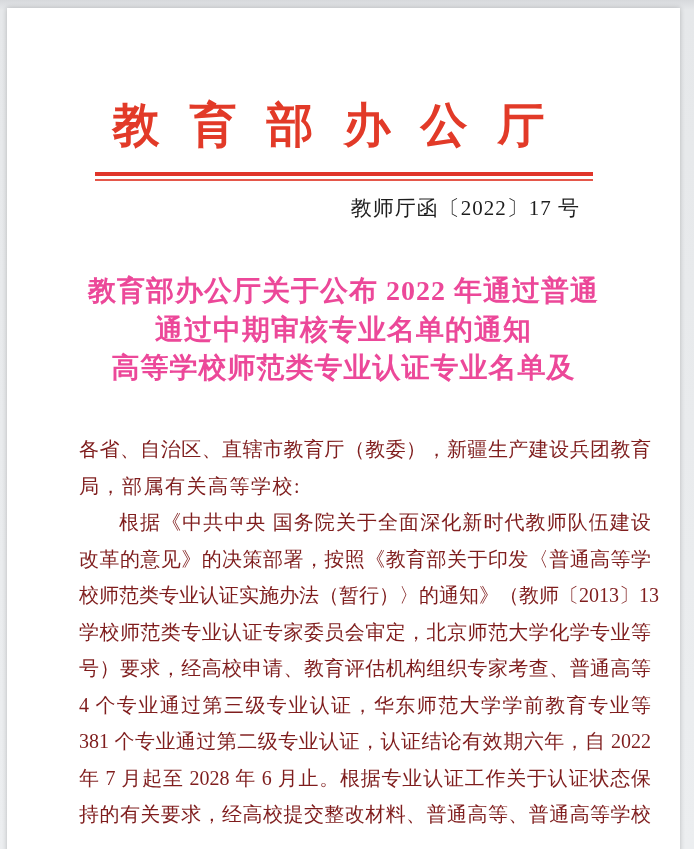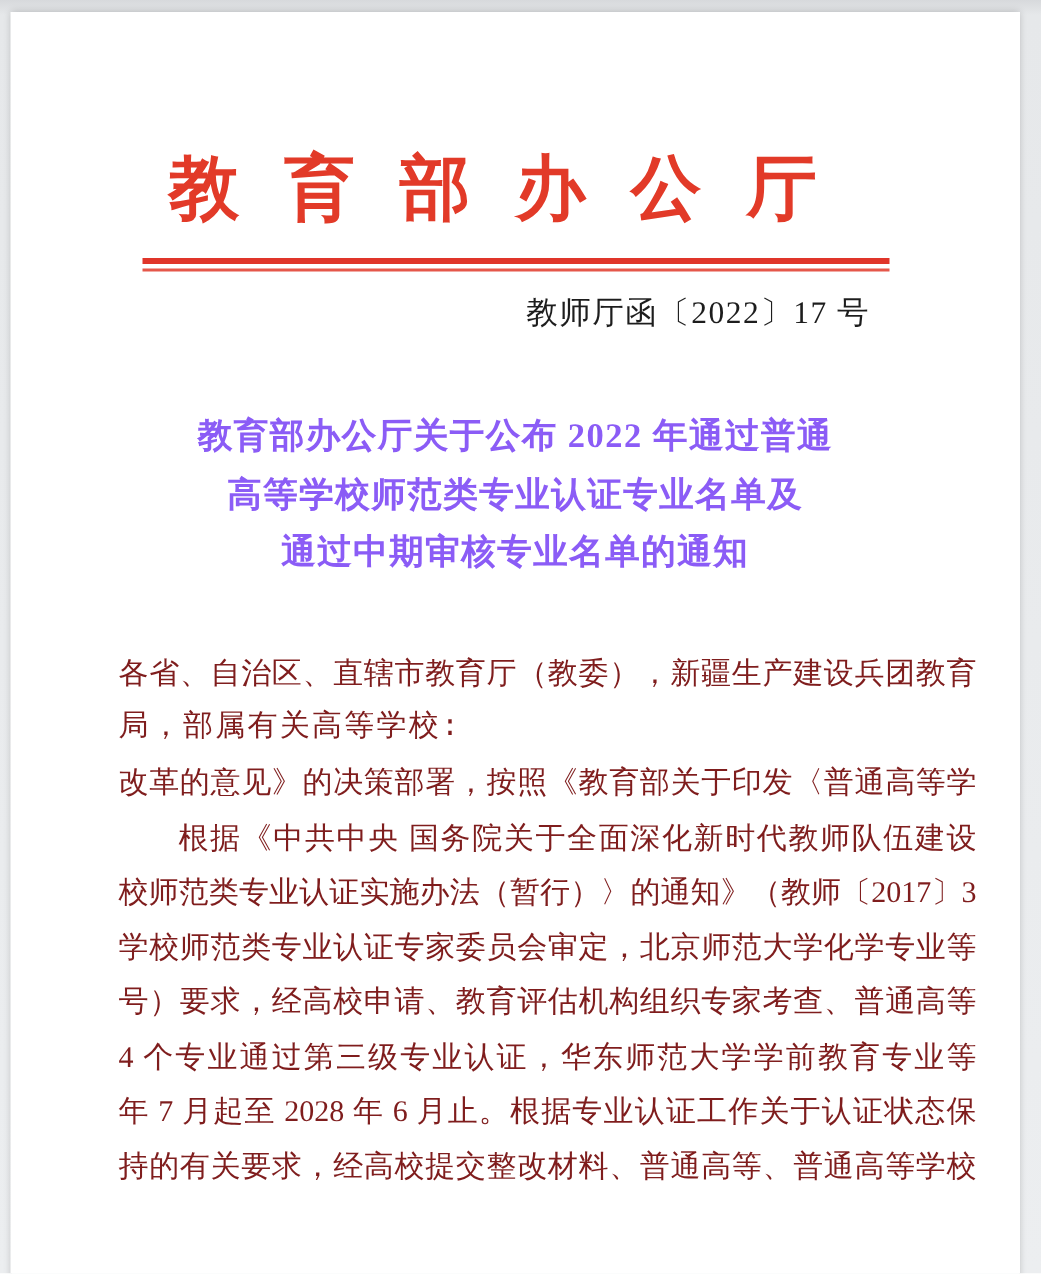--- a/index.html
+++ b/index.html
@@ -68,23 +68,23 @@
   }
   
   .title {
     position: absolute;
     top: 264px;
     left: 0;
     width: 100%;
     box-sizing: border-box;
     padding-right: 0;
     text-align: center;
-    font-size: 23px;
+    font-size: 28px;
     font-weight: bold;
-    color: #8b5cf6;
+    color: #ec4899;
     letter-spacing: 1px;
   }
   .title-line {
     line-height: 38.5px;
     white-space: nowrap;
   }
   
   .body-block {
     position: absolute;
     top: 423px;
@@ -99,21 +99,20 @@
     white-space: nowrap;
     text-align: justify;
     text-align-last: justify;
     text-justify: inter-character;
     overflow: visible;
   }
   .bl.no-justify {
     text-align: center;
     text-align-last: left;
     letter-spacing: 1.5px;
-    font-family: Liberation Mono, monospace;
   }
   .bl.indent {
     text-indent: 40px;
   }
 </style>
 </head>
 <body>
 
 <div class="viewport">
   <div class="page">
@@ -122,31 +121,32 @@
 
     <div class="rule">
       <div class="rule-thick"></div>
       <div class="rule-thin"></div>
     </div>
 
     <div class="docno">教师厅函〔2022〕17 号</div>
 
     <div class="title">
       <div class="title-line">教育部办公厅关于公布 2022 年通过普通</div>
+      <div class="title-line">通过中期审核专业名单的通知</div>
       <div class="title-line">高等学校师范类专业认证专业名单及</div>
-      <div class="title-line">通过中期审核专业名单的通知</div>
     </div>
 
     <div class="body-block">
       <div class="bl">各省、自治区、直辖市教育厅（教委），新疆生产建设兵团教育</div>
       <div class="bl no-justify">局，部属有关高等学校:</div>
+      <div class="bl indent">根据《中共中央 国务院关于全面深化新时代教师队伍建设</div>
       <div class="bl">改革的意见》的决策部署，按照《教育部关于印发〈普通高等学</div>
-      <div class="bl indent">根据《中共中央 国务院关于全面深化新时代教师队伍建设</div>
-      <div class="bl">校师范类专业认证实施办法（暂行）〉的通知》（教师〔2017〕3</div>
+      <div class="bl">校师范类专业认证实施办法（暂行）〉的通知》（教师〔2013〕13</div>
       <div class="bl">学校师范类专业认证专家委员会审定，北京师范大学化学专业等</div>
       <div class="bl">号）要求，经高校申请、教育评估机构组织专家考查、普通高等</div>
       <div class="bl">4 个专业通过第三级专业认证，华东师范大学学前教育专业等</div>
+      <div class="bl">381 个专业通过第二级专业认证，认证结论有效期六年，自 2022</div>
       <div class="bl">年 7 月起至 2028 年 6 月止。根据专业认证工作关于认证状态保</div>
       <div class="bl">持的有关要求，经高校提交整改材料、普通高等、普通高等学校</div>
     </div>
 
   </div>
 </div>
 
 </body></html>

